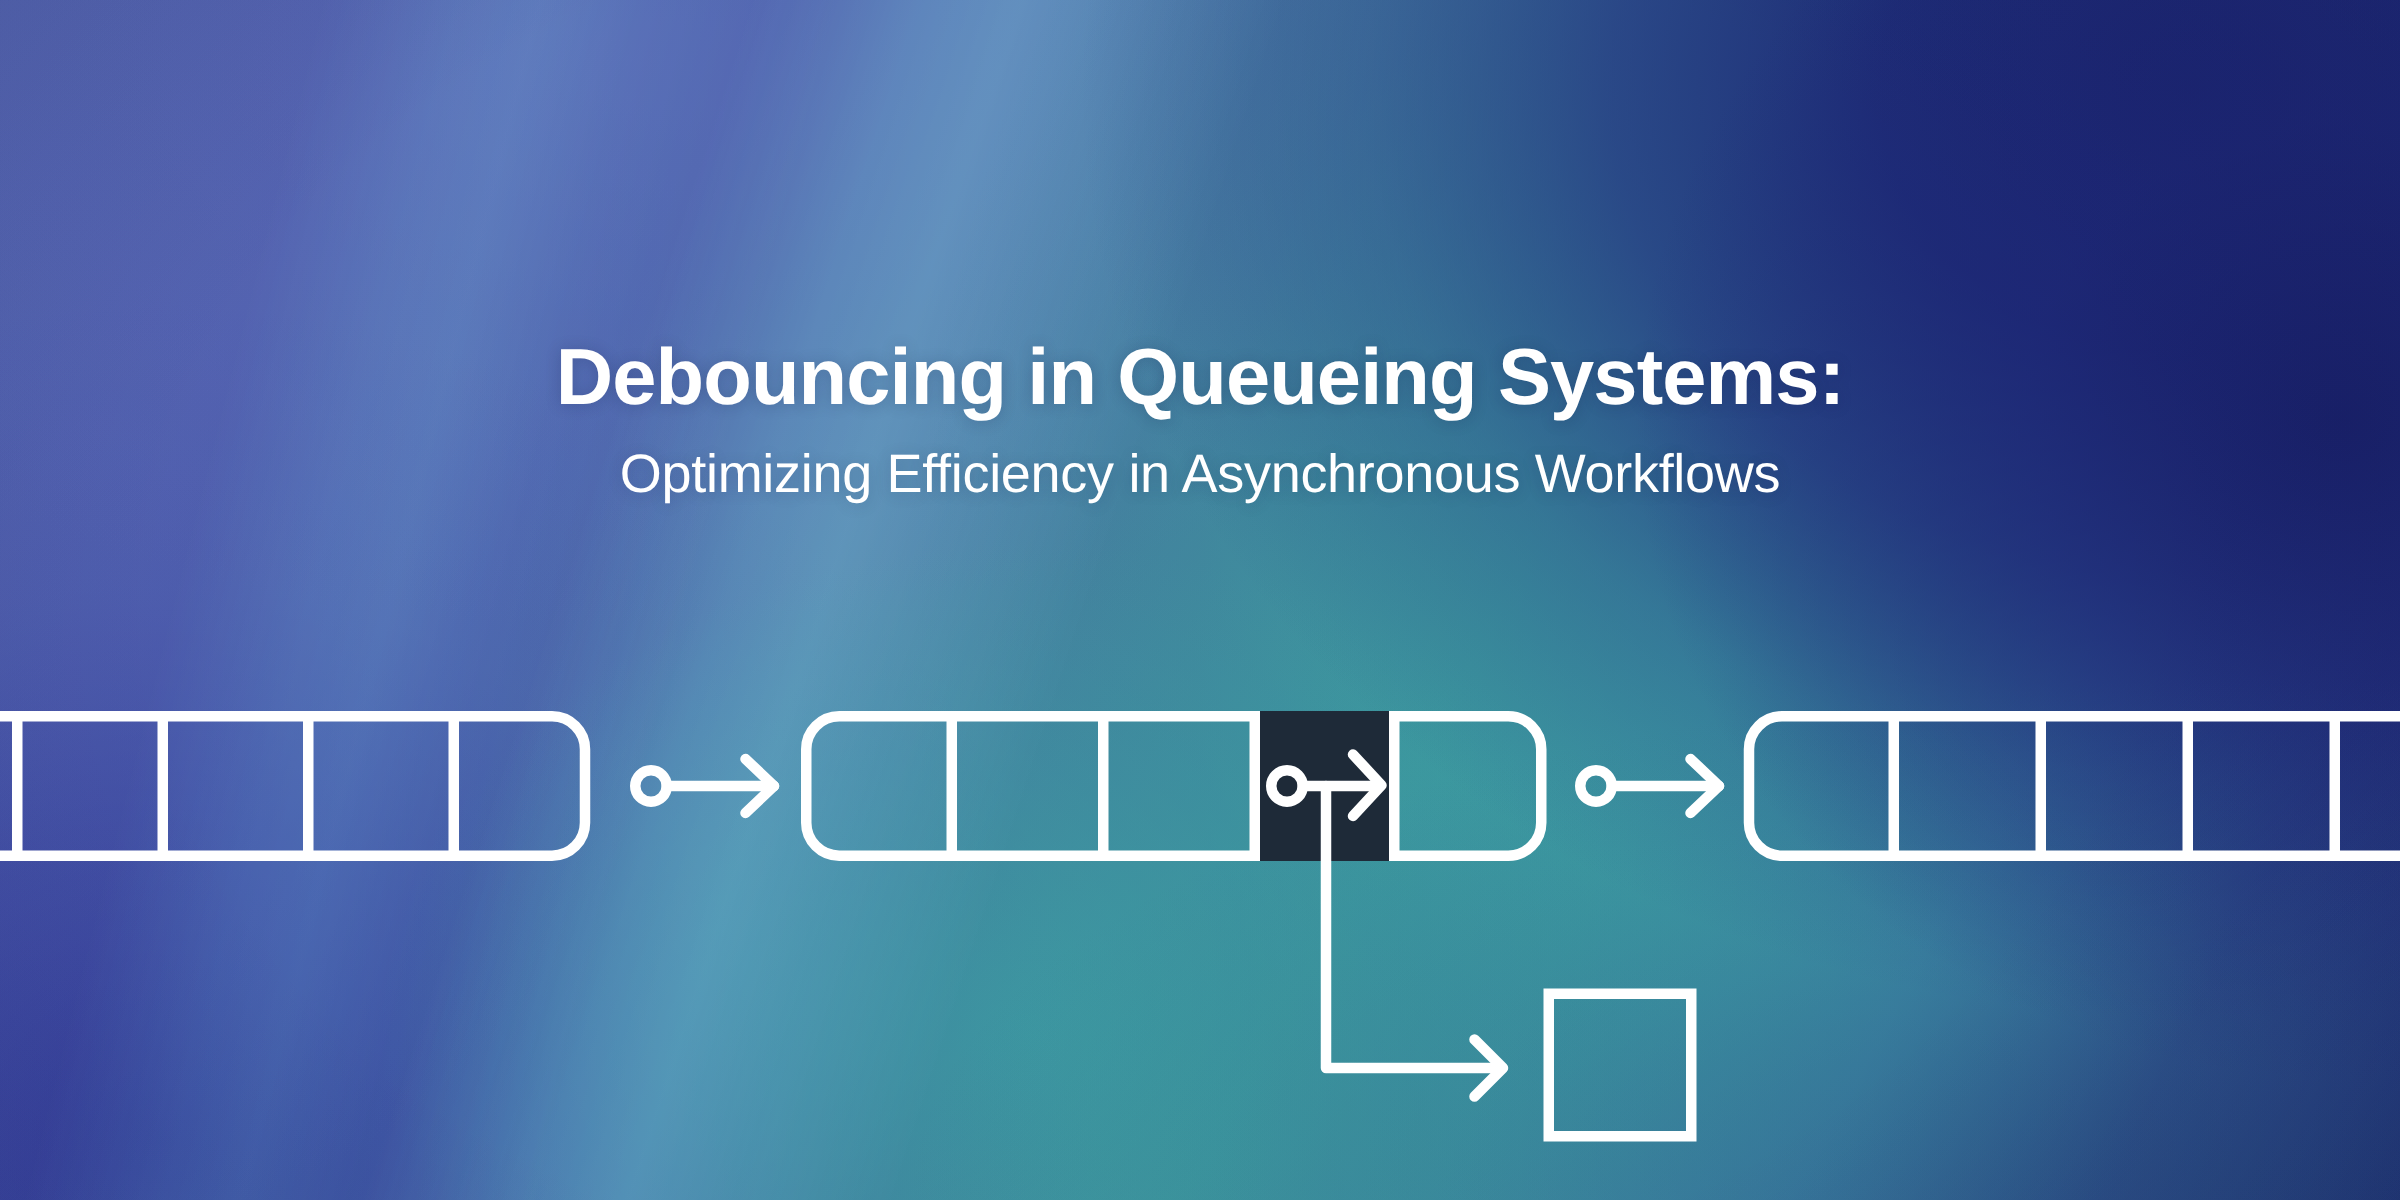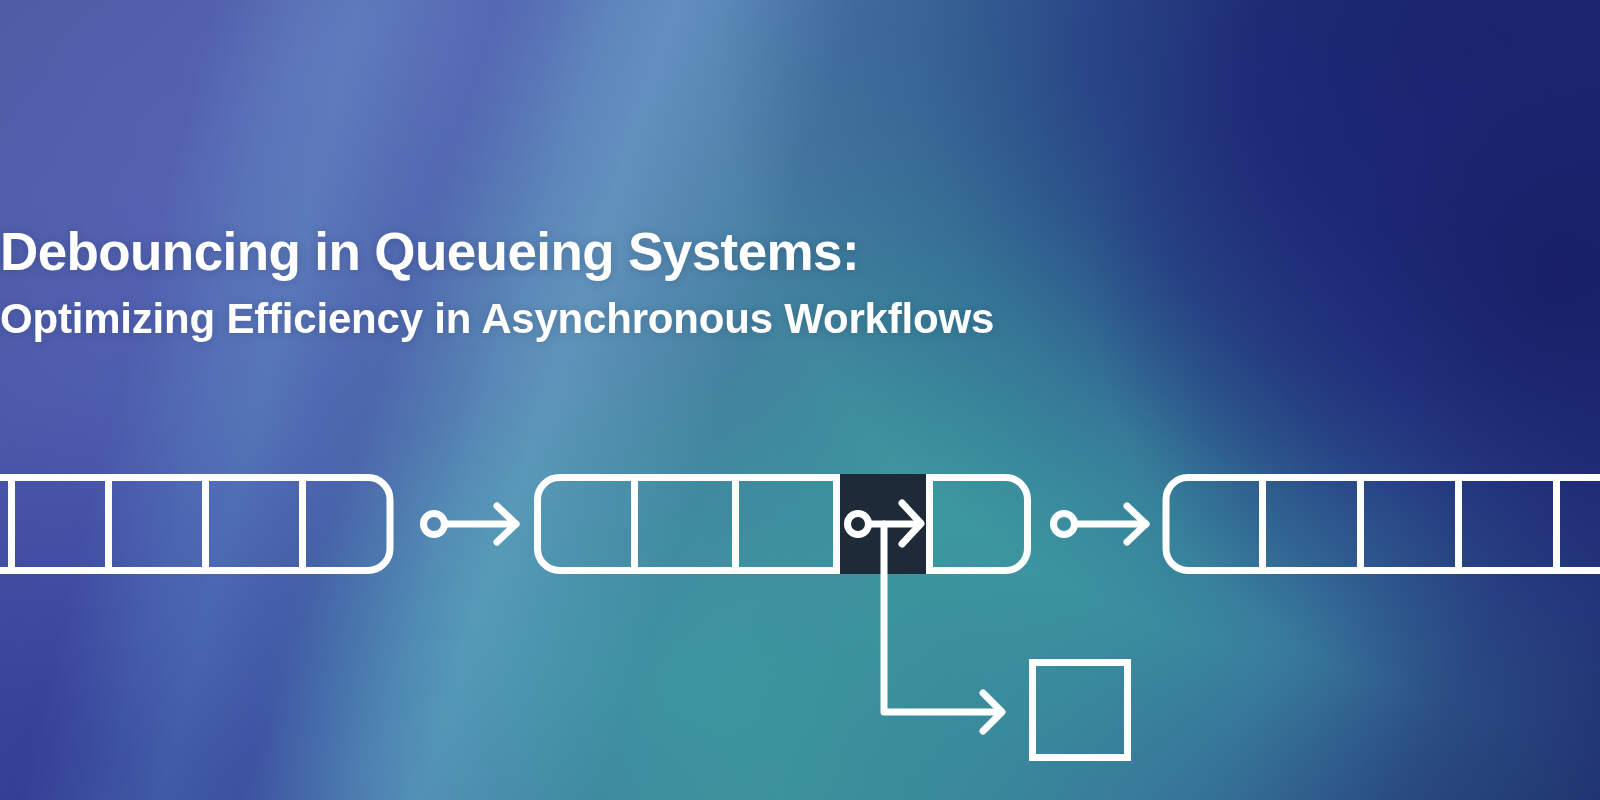--- a/index.html
+++ b/index.html
@@ -129,35 +129,35 @@
 
   
   #diagram { position:absolute; inset:0; }
   #diagram svg { position:absolute; top:0; left:0; }
 
   
   #titleblock {
     position:absolute;
     left:0; top:222px;
     width:1600px;
-    text-align:left;
+    text-align:center;
     pointer-events:none;
   }
   #title {
     font-size:53px;
     font-weight:bold;
     color:#ffffff;
     letter-spacing:-0.6px;
     line-height:1.12;
     text-shadow:0 1px 10px rgba(20,26,70,0.22);
   }
   #subtitle {
     margin-top:14px;
-    font-size:42px;
-    font-weight:bold;
+    font-size:36px;
+    font-weight:normal;
     color:#ffffff;
     letter-spacing:-0.2px;
     line-height:1.16;
     text-shadow:0 1px 10px rgba(20,26,70,0.18);
   }
 </style>
 </head>
 <body>
 
 <div id="stage">

